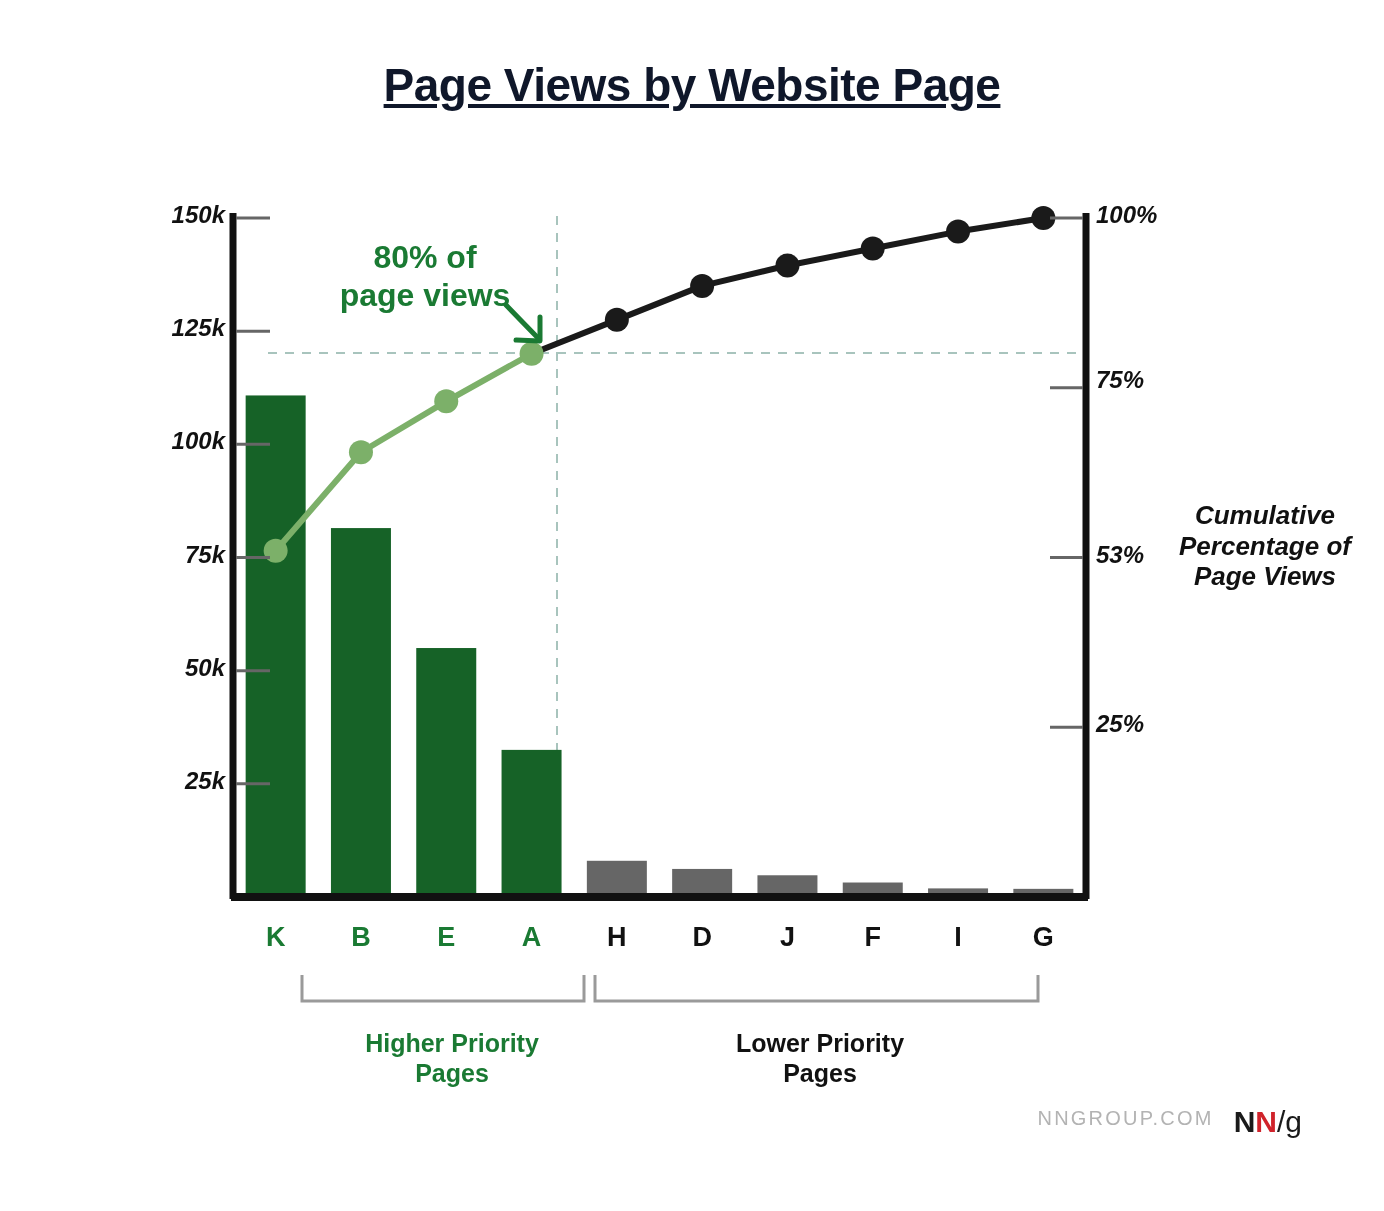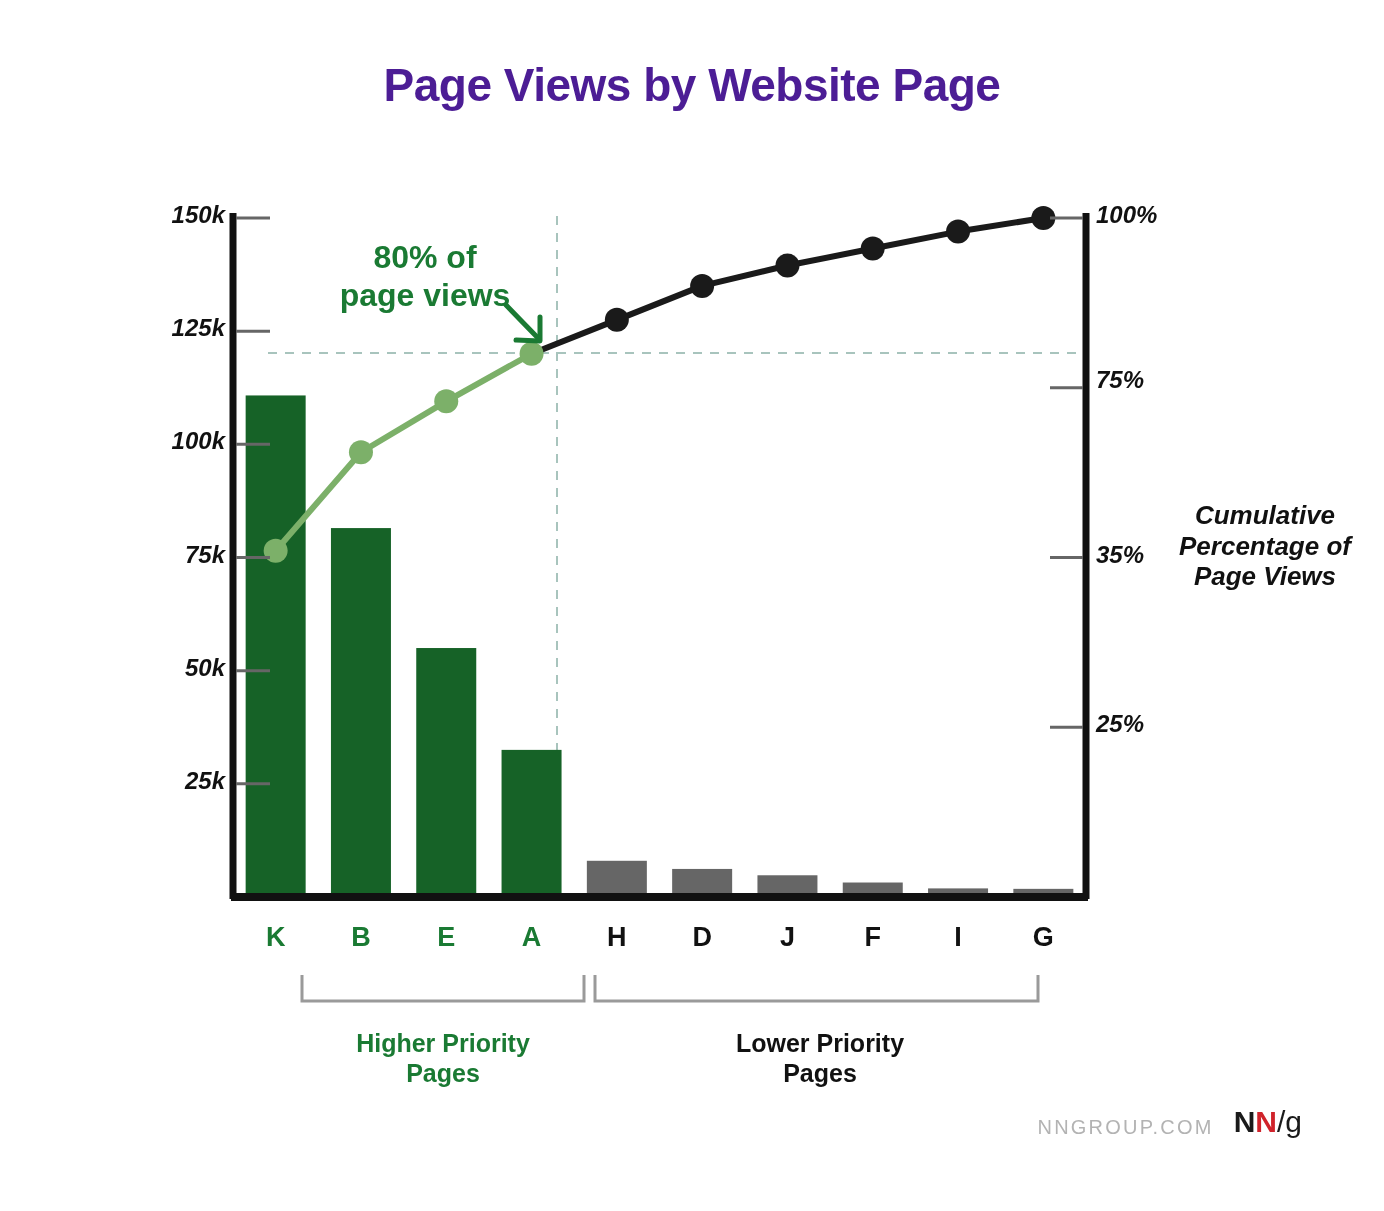--- a/index.html
+++ b/index.html
@@ -21,21 +21,22 @@
   }
   .chart-title {
     position: absolute;
     top: 58px;
     left: 0;
     width: 1384px;
     text-align: center;
     font-size: 46px;
     font-weight: bold;
     letter-spacing: -0.5px;
-    color: #4c1d95;
+    color: #0f172a;
+    text-decoration: underline;
   }
   .axis-title {
     position: absolute;
     font-size: 26px;
     font-weight: bold;
     line-height: 1.18;
     color: #111111;
   }
   #y-left-title {
     left: 46px;
@@ -88,21 +89,21 @@
     color: #1a7a33;
     line-height: 1.2;
     text-align: center;
   }
 
   #footer-logo {
     position: absolute;
     right: 82px;
     bottom: 72px;
     display: flex;
-    align-items: flex-end;
+    align-items: center;
     gap: 20px;
   }
   #footer-site {
     font-size: 20px;
     letter-spacing: 2.2px;
     color: #b3b3b3;
   }
   #footer-mark {
     font-size: 30px;
     font-weight: bold;
@@ -126,21 +127,21 @@
     <div>Cumulative</div>
     <div>Percentage of</div>
     <div>Page Views</div>
   </div>
 
   <div class="annot" id="annot-80" style="left:300px; top:238px; width:250px;">
     <div>80% of</div>
     <div>page views</div>
   </div>
 
-  <div class="group-label high" style="left:283px; top:1028px; width:320px;">
+  <div class="group-label high" style="left:292px; top:1028px; width:320px;">
     <div>Higher Priority</div>
     <div>Pages</div>
   </div>
   <div class="group-label low" style="left:660px; top:1028px; width:320px;">
     <div>Lower Priority</div>
     <div>Pages</div>
   </div>
 
   <svg id="plot-svg" width="1384" height="1211" style="position:absolute;left:0;top:0;">
 
@@ -228,21 +229,21 @@
   <div id="left-tick-labels">
       <div class="tick-label left" style="left: 60px; width: 165px; top: 766.833px;">25k</div>
       <div class="tick-label left" style="left: 60px; width: 165px; top: 653.667px;">50k</div>
       <div class="tick-label left" style="left: 60px; width: 165px; top: 540.5px;">75k</div>
       <div class="tick-label left" style="left: 60px; width: 165px; top: 427.333px;">100k</div>
       <div class="tick-label left" style="left: 60px; width: 165px; top: 314.167px;">125k</div>
       <div class="tick-label left" style="left: 60px; width: 165px; top: 201px;">150k</div>
     </div>
   <div id="right-tick-labels">
       <div class="tick-label right" style="left: 1096px; width: 120px; top: 710.25px;">25%</div>
-      <div class="tick-label right" style="left: 1096px; width: 120px; top: 540.5px;">35%</div>
+      <div class="tick-label right" style="left: 1096px; width: 120px; top: 540.5px;">53%</div>
       <div class="tick-label right" style="left: 1096px; width: 120px; top: 366px;">75%</div>
       <div class="tick-label right" style="left: 1096px; width: 120px; top: 201px;">100%</div>
     </div>
 
   <div id="footer-logo">
     <span id="footer-site">NNGROUP.COM</span>
     <span id="footer-mark"><span class="mark-n1">N</span><span class="mark-n2">N</span><span class="mark-sl">/</span><span class="mark-g">g</span></span>
   </div>
 
 </div>

